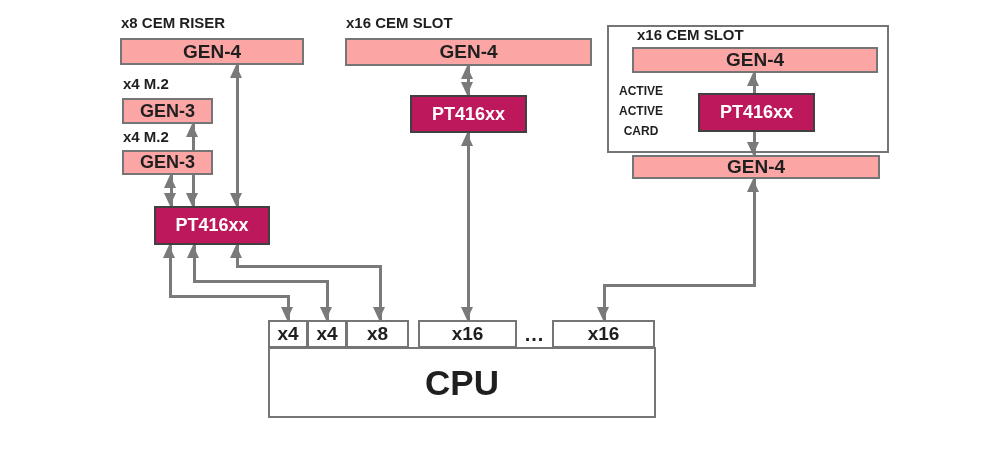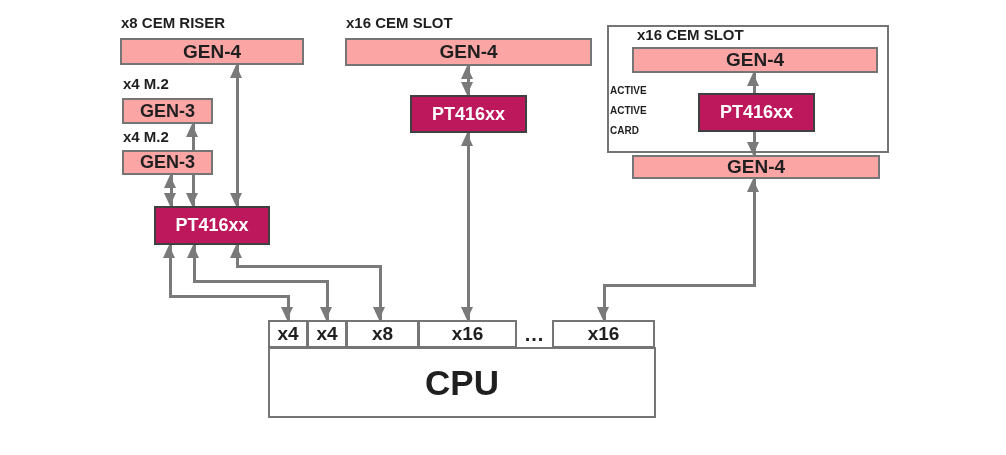--- a/index.html
+++ b/index.html
@@ -20,22 +20,22 @@
     font-weight:bold; font-size:18px; color:#ffffff; z-index:3;
   }
   .outer {
     position:absolute; box-sizing:border-box; background:transparent;
     border:2px solid #757575; z-index:2;
   }
   .lbl {
     position:absolute; font-weight:bold; font-size:15px; white-space:nowrap; z-index:2;
   }
   .riser-lbl {
-    position:absolute; font-weight:bold; font-size:10px; line-height:20px;
-    z-index:2;
+    position:absolute; font-weight:bold; font-size:12px; line-height:20px;
+    text-align:center; z-index:2;
   }
   .port {
     position:absolute; top:320px; height:28px; box-sizing:border-box; background:#ffffff;
     border:2px solid #757575; display:flex; align-items:center; justify-content:center;
     font-weight:bold; font-size:19px; z-index:3;
   }
   .cpu {
     position:absolute; left:268px; top:347px; width:388px; height:71px; box-sizing:border-box;
     background:#ffffff; border:2px solid #757575; display:flex; align-items:center;
     justify-content:center; font-weight:bold; font-size:35px; z-index:2;
@@ -156,18 +156,18 @@
   </div>
 
   <div class="chip" style="left:698px; top:93px; width:117px; height:39px;">PT416xx</div>
 
   <div class="box" style="left:632px; top:155px; width:248px; height:24px;">GEN-4</div>
 
   <div class="cpu">CPU</div>
 
   <div class="port" style="left:268px; width:40px;">x4</div>
   <div class="port" style="left:307px; width:40px;">x4</div>
-  <div class="port" style="left:346px; width:73px;">x8</div>
+  <div class="port" style="left:346px; width:63px;">x8</div>
   <div class="port" style="left:418px; width:99px;">x16</div>
   <div class="dots">...</div>
   <div class="port" style="left:552px; width:103px;">x16</div>
 
 </div>
 
 </body></html>

